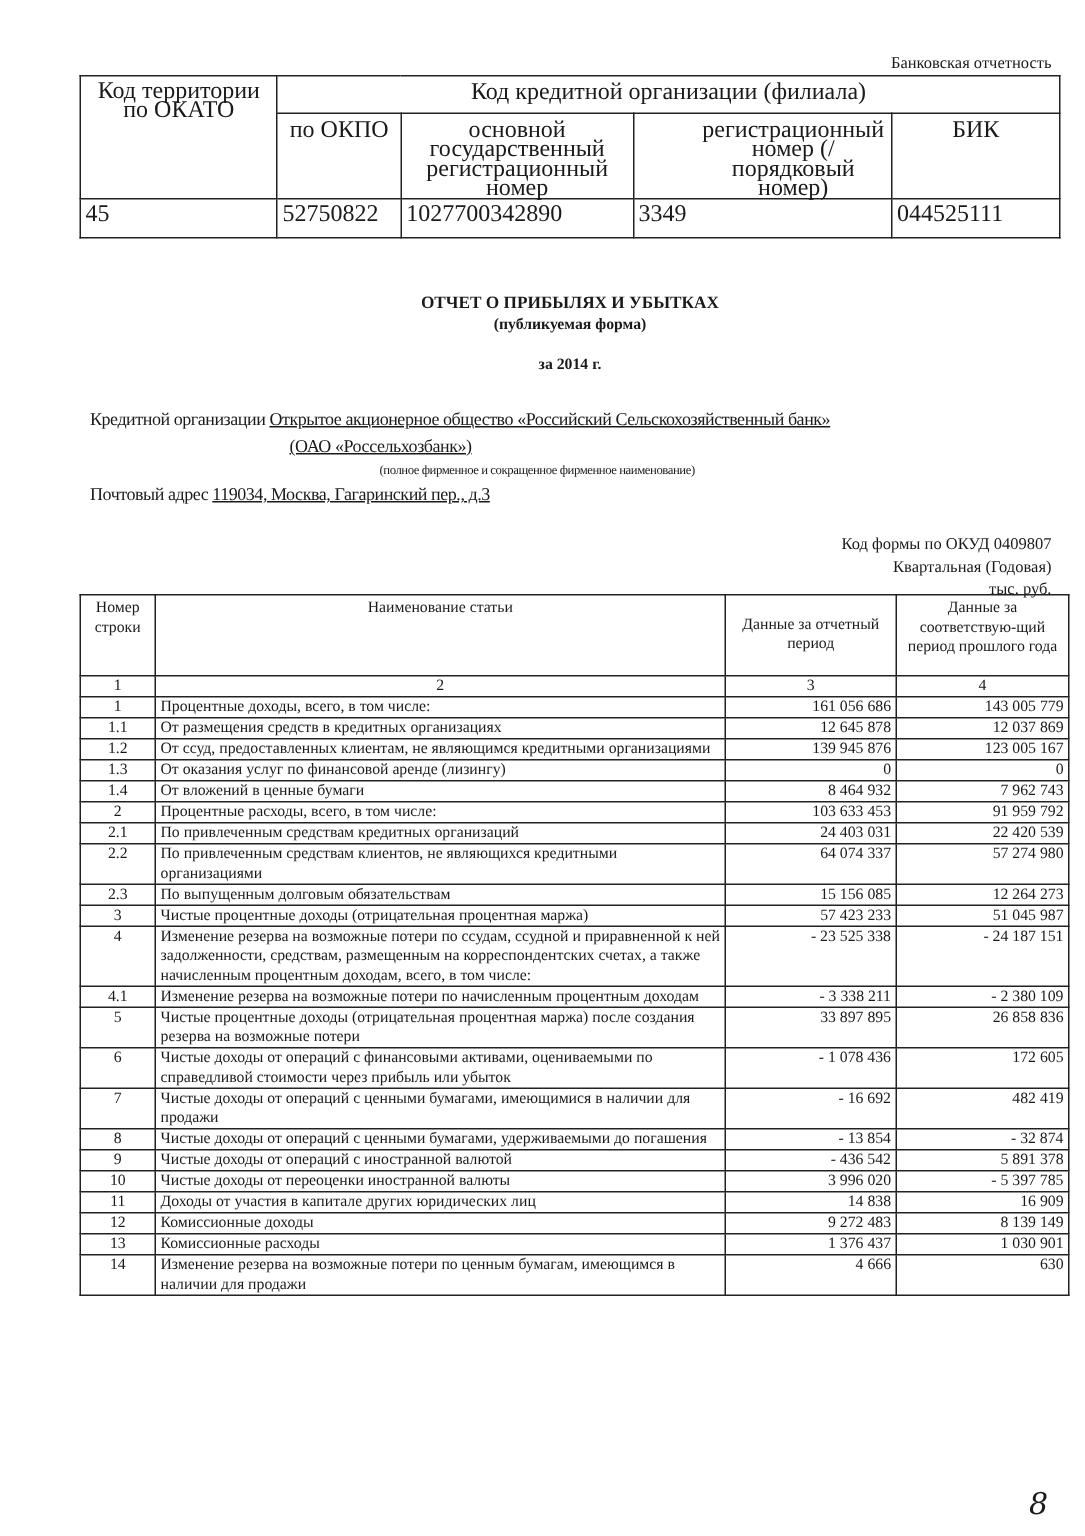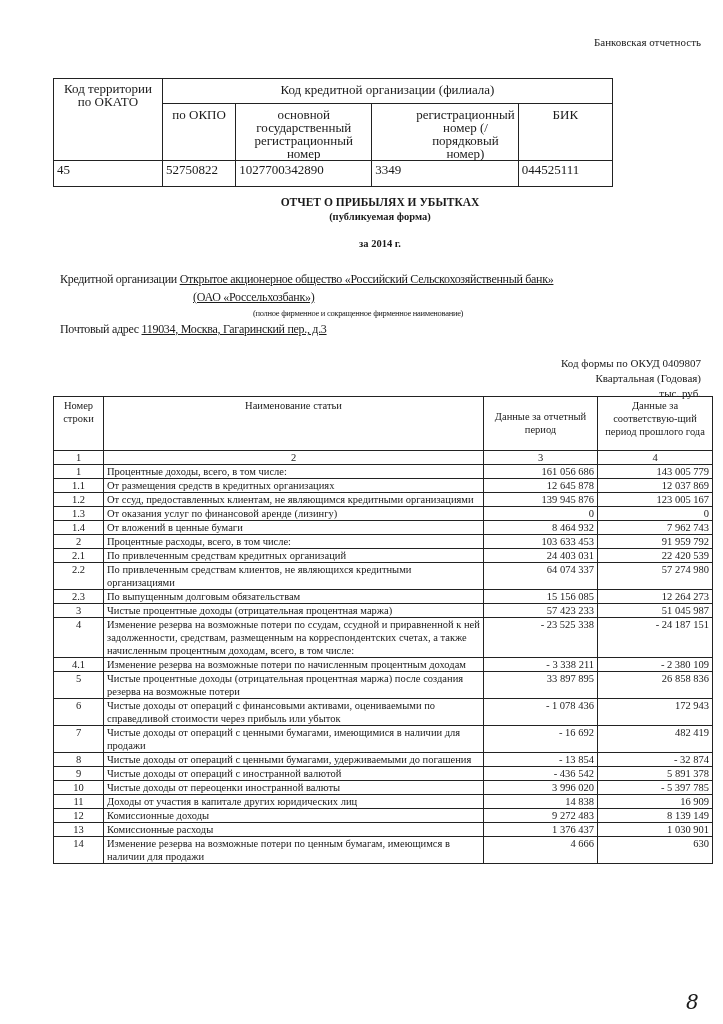--- a/index.html
+++ b/index.html
@@ -4,21 +4,21 @@
 <style>
   html, body { margin: 0; padding: 0; background: #ffffff; }
   body {
     width: 723px; height: 1024px; position: relative; overflow: hidden;
     font-family: "Liberation Serif", serif; color: #1a1a1a; font-size: 10.5px;
   }
   .abs { position: absolute; }
   .header-right { right: 22px; top: 36px; font-size: 11px; }
   table { border-collapse: collapse; }
   td, th { border: 1px solid #222; padding: 0 3px; vertical-align: top; font-weight: normal; }
-  #top-table { left: 53px; top: 78px; width: 560px; font-size: 13px; }
+  #top-table { left: 53px; top: 50px; width: 654px; font-size: 16px; }
   #top-table th { text-align: center; line-height: 13px; }
   #top-table td { text-align: left; height: 24px; padding-top: 1px; }
   .title-block { left: 0; width: 760px; text-align: center; }
   .t1 { top: 196px; font-weight: bold; font-size: 11.5px; }
   .t2 { top: 211px; font-weight: bold; font-size: 10.5px; }
   .t3 { top: 238px; font-weight: bold; font-size: 10.5px; }
   .org-line { left: 60px; top: 272px; font-size: 12px; letter-spacing: -0.3px; }
   .org-line .u { text-decoration: underline; }
   .org-short { left: 193px; top: 290px; font-size: 12px; text-decoration: underline; letter-spacing: -0.3px; }
   .org-note { left: 253px; top: 308px; font-size: 8.5px; letter-spacing: -0.3px; }
@@ -185,21 +185,21 @@
       <tr>
         <td class="num">5</td>
         <td>Чистые процентные доходы (отрицательная процентная маржа) после создания резерва на возможные потери</td>
         <td class="val">33 897 895</td>
         <td class="val">26 858 836</td>
       </tr>
       <tr>
         <td class="num">6</td>
         <td>Чистые доходы от операций с финансовыми активами, оцениваемыми по справедливой стоимости через прибыль или убыток</td>
         <td class="val">- 1 078 436</td>
-        <td class="val">172 943</td>
+        <td class="val">172 605</td>
       </tr>
       <tr>
         <td class="num">7</td>
         <td>Чистые доходы от операций с ценными бумагами, имеющимися в наличии для продажи</td>
         <td class="val">- 16 692</td>
         <td class="val">482 419</td>
       </tr>
       <tr>
         <td class="num">8</td>
         <td>Чистые доходы от операций с ценными бумагами, удерживаемыми до погашения</td>

